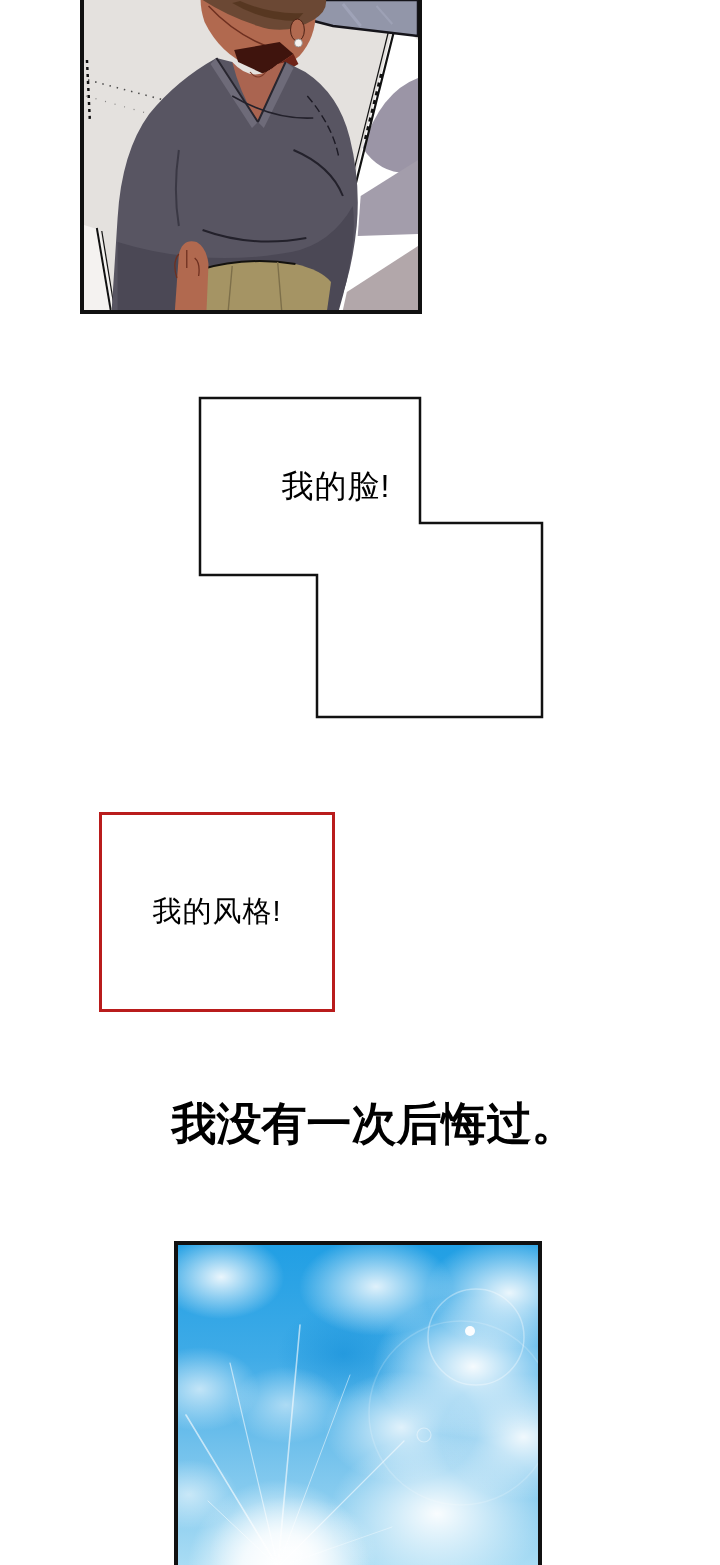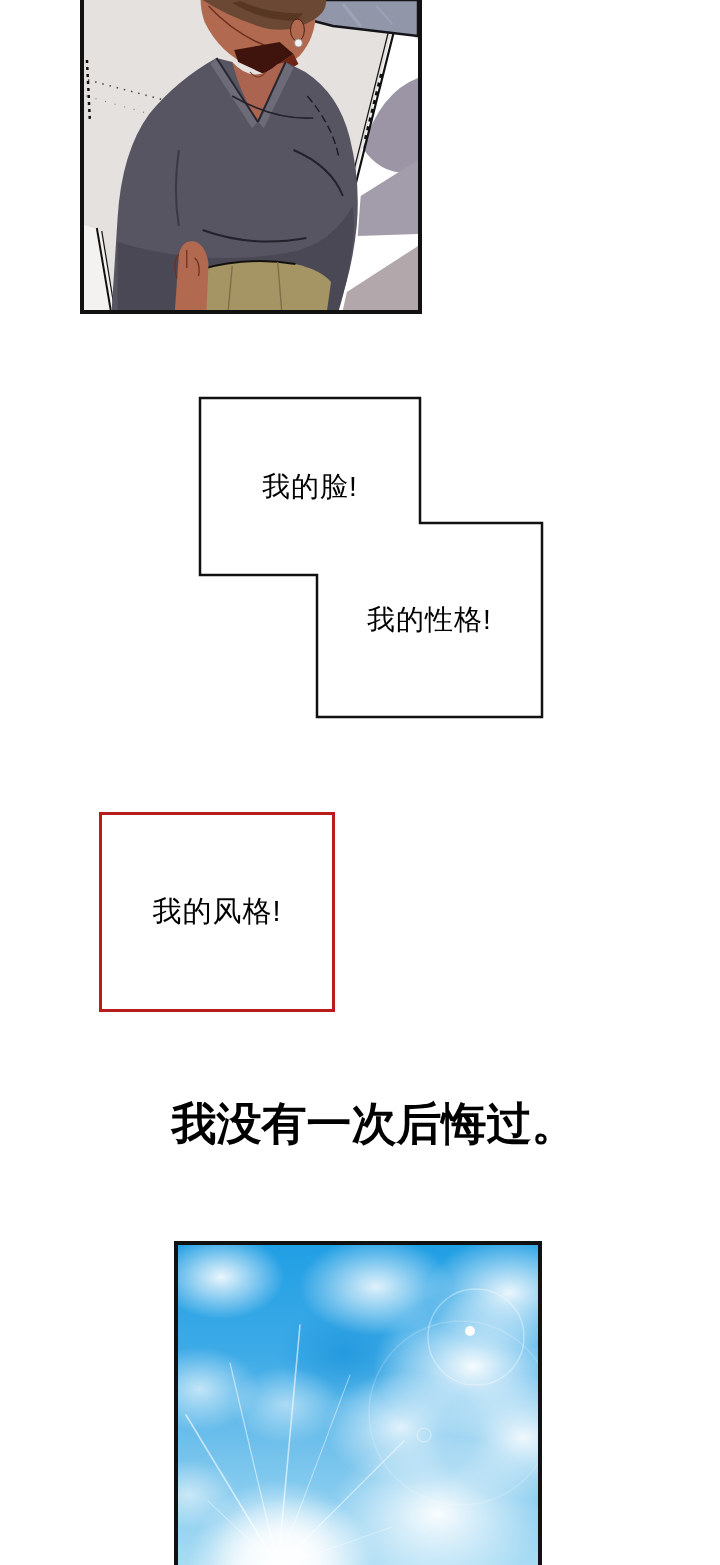--- a/index.html
+++ b/index.html
@@ -12,21 +12,21 @@
     position:absolute;left:80px;top:0;width:342px;height:314px;
     box-sizing:border-box;border:4px solid #111;border-top:none;
     background:#e4e1de;overflow:hidden;
   }
   .panel-top svg{position:absolute;left:0;top:0;width:100%;height:100%;}
 
   
   .bubble-union{position:absolute;left:190px;top:390px;width:362px;height:337px;}
   .bubble-text{
     position:absolute;display:flex;align-items:center;justify-content:center;
-    font-size:28px;font-weight:500;letter-spacing:1px;white-space:nowrap;
+    font-size:32px;font-weight:500;letter-spacing:1px;white-space:nowrap;margin-left:26px;
   }
   .bubble1-text{left:200px;top:398px;width:220px;height:177px;}
   .bubble2-text{left:317px;top:523px;width:225px;height:194px;}
 
   
   .bubble3{
     position:absolute;left:99px;top:812px;width:236px;height:200px;
     box-sizing:border-box;border:3px solid #b91c1c;background:#fff;
     display:flex;align-items:center;justify-content:center;
     font-size:29px;font-weight:500;letter-spacing:1px;white-space:nowrap;
@@ -130,21 +130,20 @@
       <path d="M92,310 L96,254 Q100,238 114,242 Q124,248 126,264 L124,310 Z" fill="#b1694f"></path>
       <path d="M112,258 Q118,263 116,276 M104,250 L104,268" fill="none" stroke="#6e3020" stroke-width="1.3"></path>
       <path d="M96,254 Q89,262 94,278" fill="none" stroke="#6e3020" stroke-width="1.3"></path>
     </svg>
   </div>
 
   <svg class="bubble-union" viewBox="0 0 362 337">
     <path d="M10,8 H230 V133 H352 V327 H127 V185 H10 Z" fill="#ffffff" stroke="#111" stroke-width="2.5"></path>
   </svg>
   <div class="bubble-text bubble1-text">我的脸!</div>
-  <div class="bubble-text bubble2-text">我的性格!</div>
 
   <div class="bubble3">我的风格!</div>
 
   <div class="narration">我没有一次后悔过。</div>
 
   <div class="panel-sky">
     <svg viewBox="0 0 360 320" preserveAspectRatio="none">
       <g stroke="#ffffff" stroke-linecap="round">
         <line x1="100" y1="322" x2="8" y2="170" stroke-width="1.6" opacity=".6"></line>
         <line x1="100" y1="322" x2="52" y2="118" stroke-width="1.2" opacity=".55"></line>

